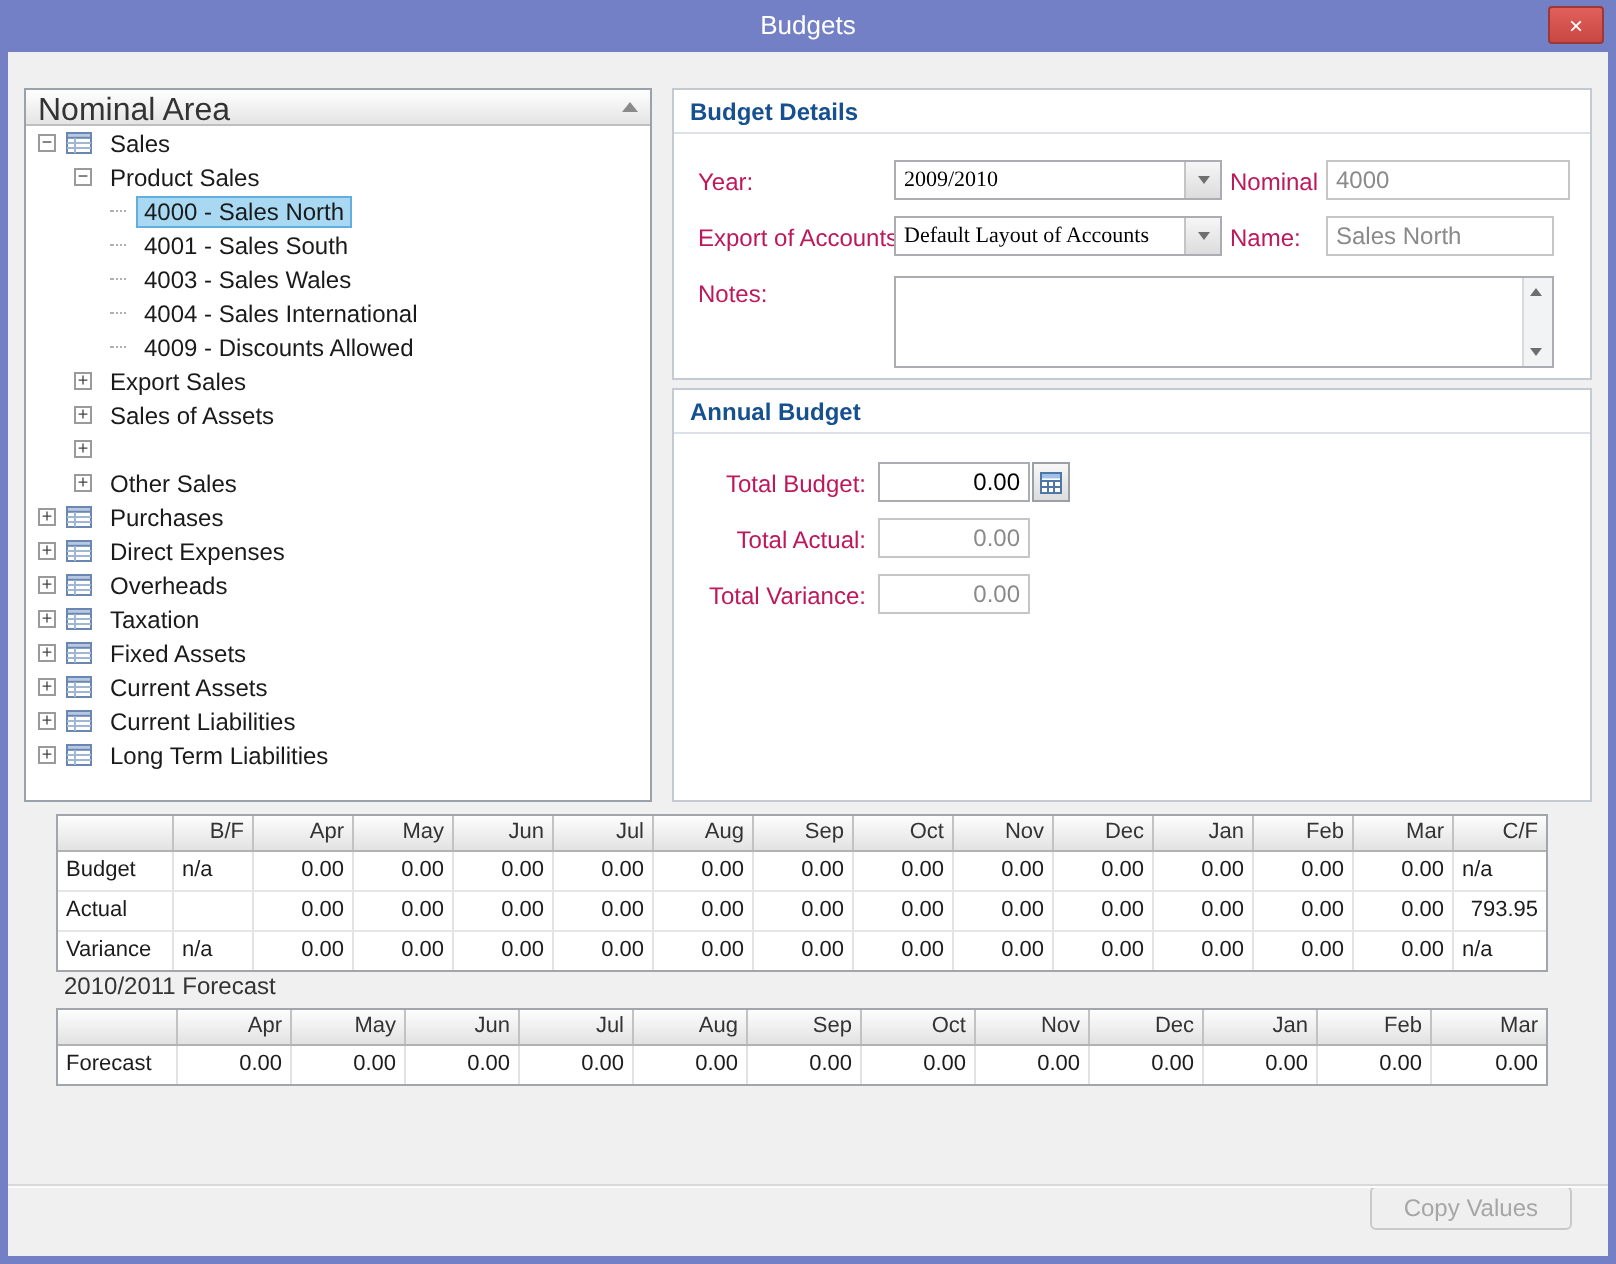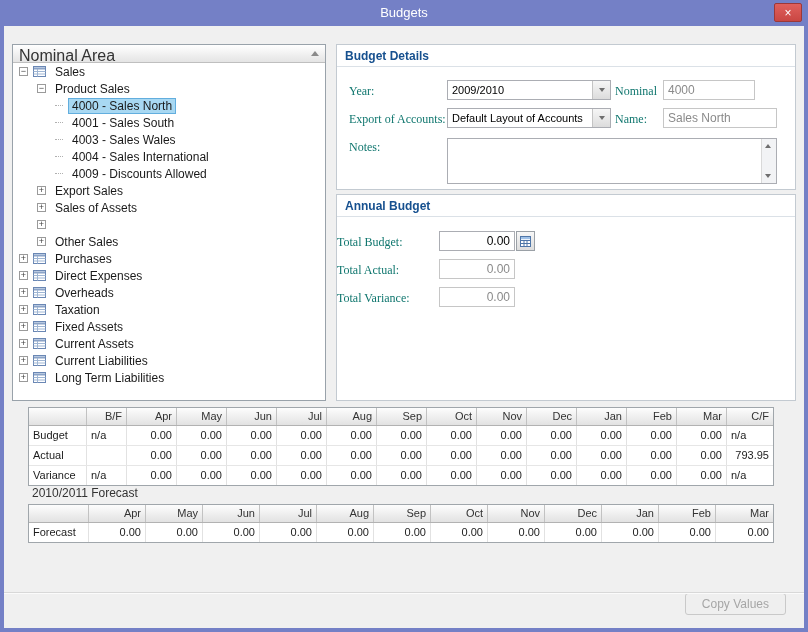--- a/index.html
+++ b/index.html
@@ -24,25 +24,25 @@
   .leafdash{display:inline-block;width:8px;border-top:1px dotted #b0b0b0;margin-right:5px;flex:none;}
   .ledger-icon{display:inline-flex;margin-right:5px;flex:none;}
   .tree-label{font-size:12px;color:#1a1a1a;padding:0 3px;border:1px solid transparent;line-height:14px;}
   .tree-label.selected{background:#a8d8f2;border-color:#62aede;}
 
   
   .panel{position:absolute;background:#fff;border:1px solid #c3cad1;box-sizing:border-box;}
   .details-panel{left:332px;top:18px;width:460px;height:146px;}
   .annual-panel{left:332px;top:168px;width:460px;height:207px;}
   .panel-heading{padding:4px 8px 3px;border-bottom:1px solid #dbe1e7;color:#16508f;font-weight:bold;font-size:12px;}
-  .fld-label{position:absolute;font-size:12px;color:#0f766e;font-family:Liberation Serif, serif;}
+  .fld-label{position:absolute;font-size:12px;color:#be185d;}
   .tfield{position:absolute;height:20px;box-sizing:border-box;border:1px solid #abadb3;background:#fff;font-size:12px;padding:2px 4px 0;overflow:hidden;white-space:nowrap;}
   .tfield.gray{color:#8a8a8a;border-color:#c6c6c6;}
   .tfield.rt{text-align:right;}
-  .combo{position:absolute;height:20px;box-sizing:border-box;border:1px solid #abadb3;background:#fff;font-size:11px;padding:3px 20px 0 4px;overflow:hidden;white-space:nowrap;}
+  .combo{position:absolute;height:20px;box-sizing:border-box;border:1px solid #abadb3;background:#fff;font-size:11px;padding:3px 20px 0 4px;overflow:hidden;white-space:nowrap;font-family:Liberation Serif, serif;}
   .combo .drop{position:absolute;right:0;top:0;width:17px;height:18px;background:linear-gradient(#f6f6f6,#dcdcdc);border-left:1px solid #c4c4c4;
     display:flex;align-items:center;justify-content:center;}
   .tri-down{width:0;height:0;border-left:3.5px solid transparent;border-right:3.5px solid transparent;border-top:4px solid #6e6e6e;}
   .tri-up{width:0;height:0;border-left:3.5px solid transparent;border-right:3.5px solid transparent;border-bottom:4px solid #6e6e6e;}
   .notes{position:absolute;left:110px;top:93px;width:330px;height:46px;box-sizing:border-box;border:1px solid #abadb3;background:#fff;}
   .vscroll{position:absolute;right:0;top:0;bottom:0;width:14px;background:#f2f3f5;border-left:1px solid #d9d9d9;}
   .vscroll .tri-up{position:absolute;top:5px;left:3px;}
   .vscroll .tri-down{position:absolute;bottom:5px;left:3px;}
   .calc-btn{position:absolute;left:179px;top:36px;width:19px;height:20px;box-sizing:border-box;border:1px solid #9aa0a6;
     background:linear-gradient(#f7f7f7,#ddd);display:flex;align-items:center;justify-content:center;padding:0;}
@@ -67,26 +67,26 @@
     background:linear-gradient(#f8f8f8,#e1e1e1);font-family:"Liberation Sans",sans-serif;font-size:12px;color:#111;padding:0 16px;margin-top:39px;}
   .btn .key{text-decoration:underline;}
   #btn-save{left:16px;top:572px;}
   #btn-discard{left:96px;top:572px;}
   #btn-close{right:16px;top:572px;}
   #btn-copy{right:18px;top:528px;height:22px;min-width:88px;border:1px solid #c9c9c9;background:#efefef;color:#a6a6a6;border-radius:3px;}
   .divider{position:absolute;left:0;top:566px;width:800px;border-top:1px solid #d8d8d8;border-bottom:1px solid #fbfbfb;}
 
   
   #lbl-year{left:12px;top:39px;} #cmb-year{left:110px;top:35px;width:164px;}
-  #lbl-nominal{left:278px;top:39px;} #fld-nominal{left:326px;top:35px;width:92px;}
+  #lbl-nominal{left:278px;top:39px;} #fld-nominal{left:326px;top:35px;width:122px;}
   #lbl-coa{left:12px;top:67px;} #cmb-coa{left:110px;top:63px;width:164px;}
   #lbl-name{left:278px;top:67px;} #fld-name{left:326px;top:63px;width:114px;}
   #lbl-notes{left:12px;top:95px;}
   
-  .ra-label{left:0;width:96px;}
+  .ra-label{left:0;width:96px;text-align:right;}
   #lbl-tb{top:40px;} #fld-tb{left:102px;top:36px;width:76px;}
   #lbl-ta{top:68px;} #fld-ta{left:102px;top:64px;width:76px;}
   #lbl-tv{top:96px;} #fld-tv{left:102px;top:92px;width:76px;}
 </style>
 </head>
 <body>
 
 <div class="window">
   <div class="titlebar">
     <span class="title">Budgets</span>

